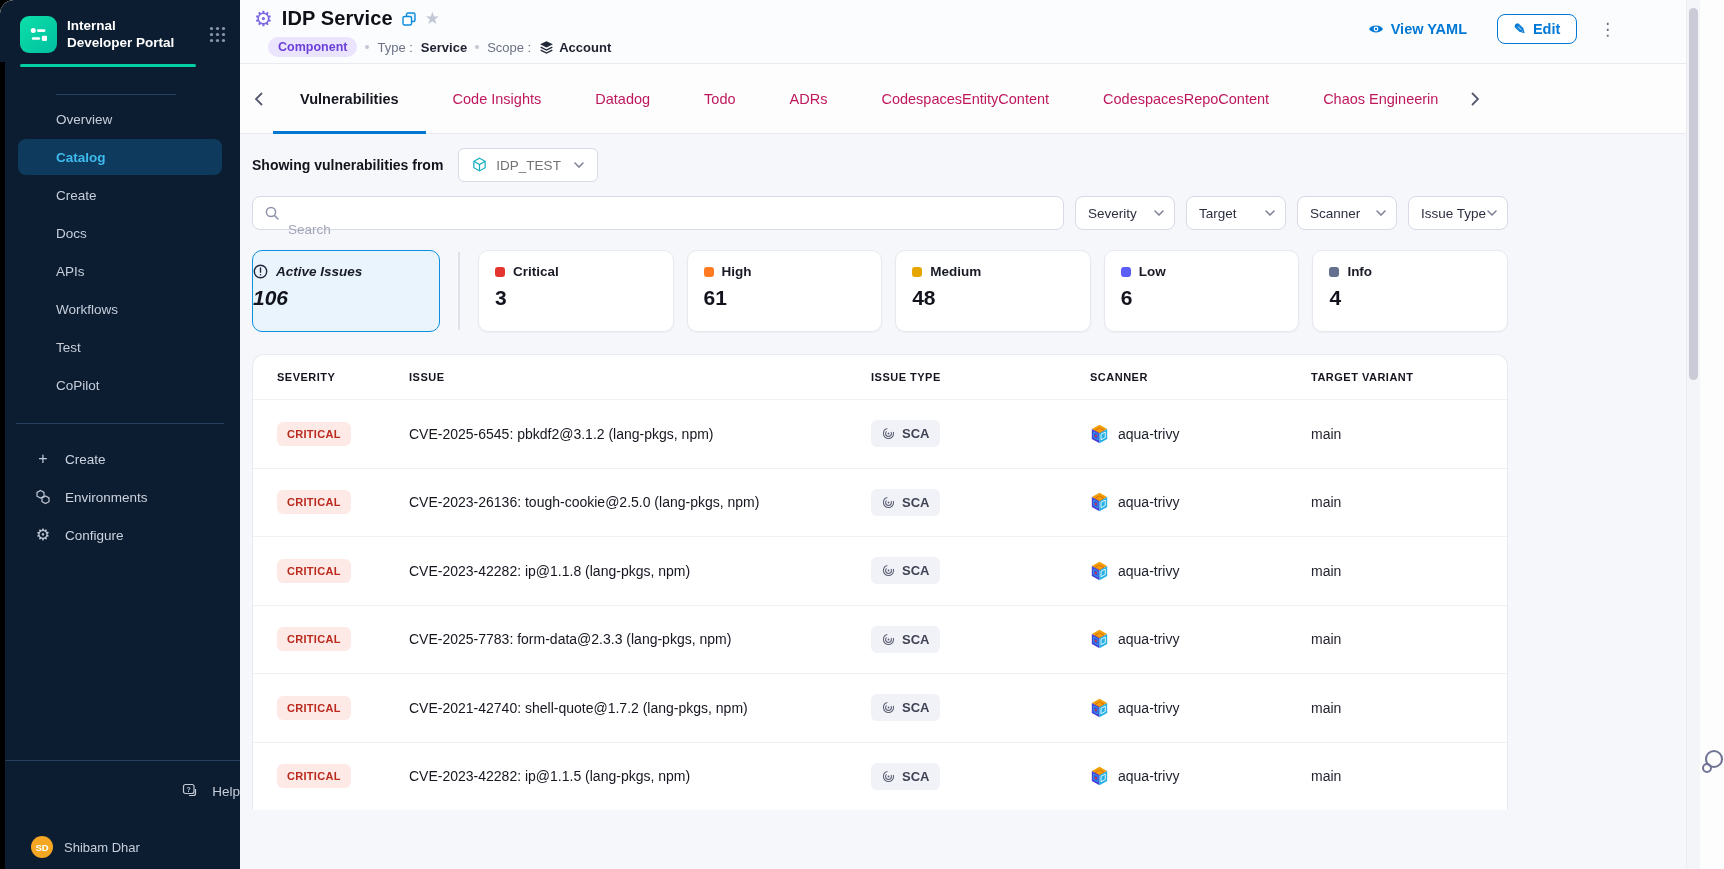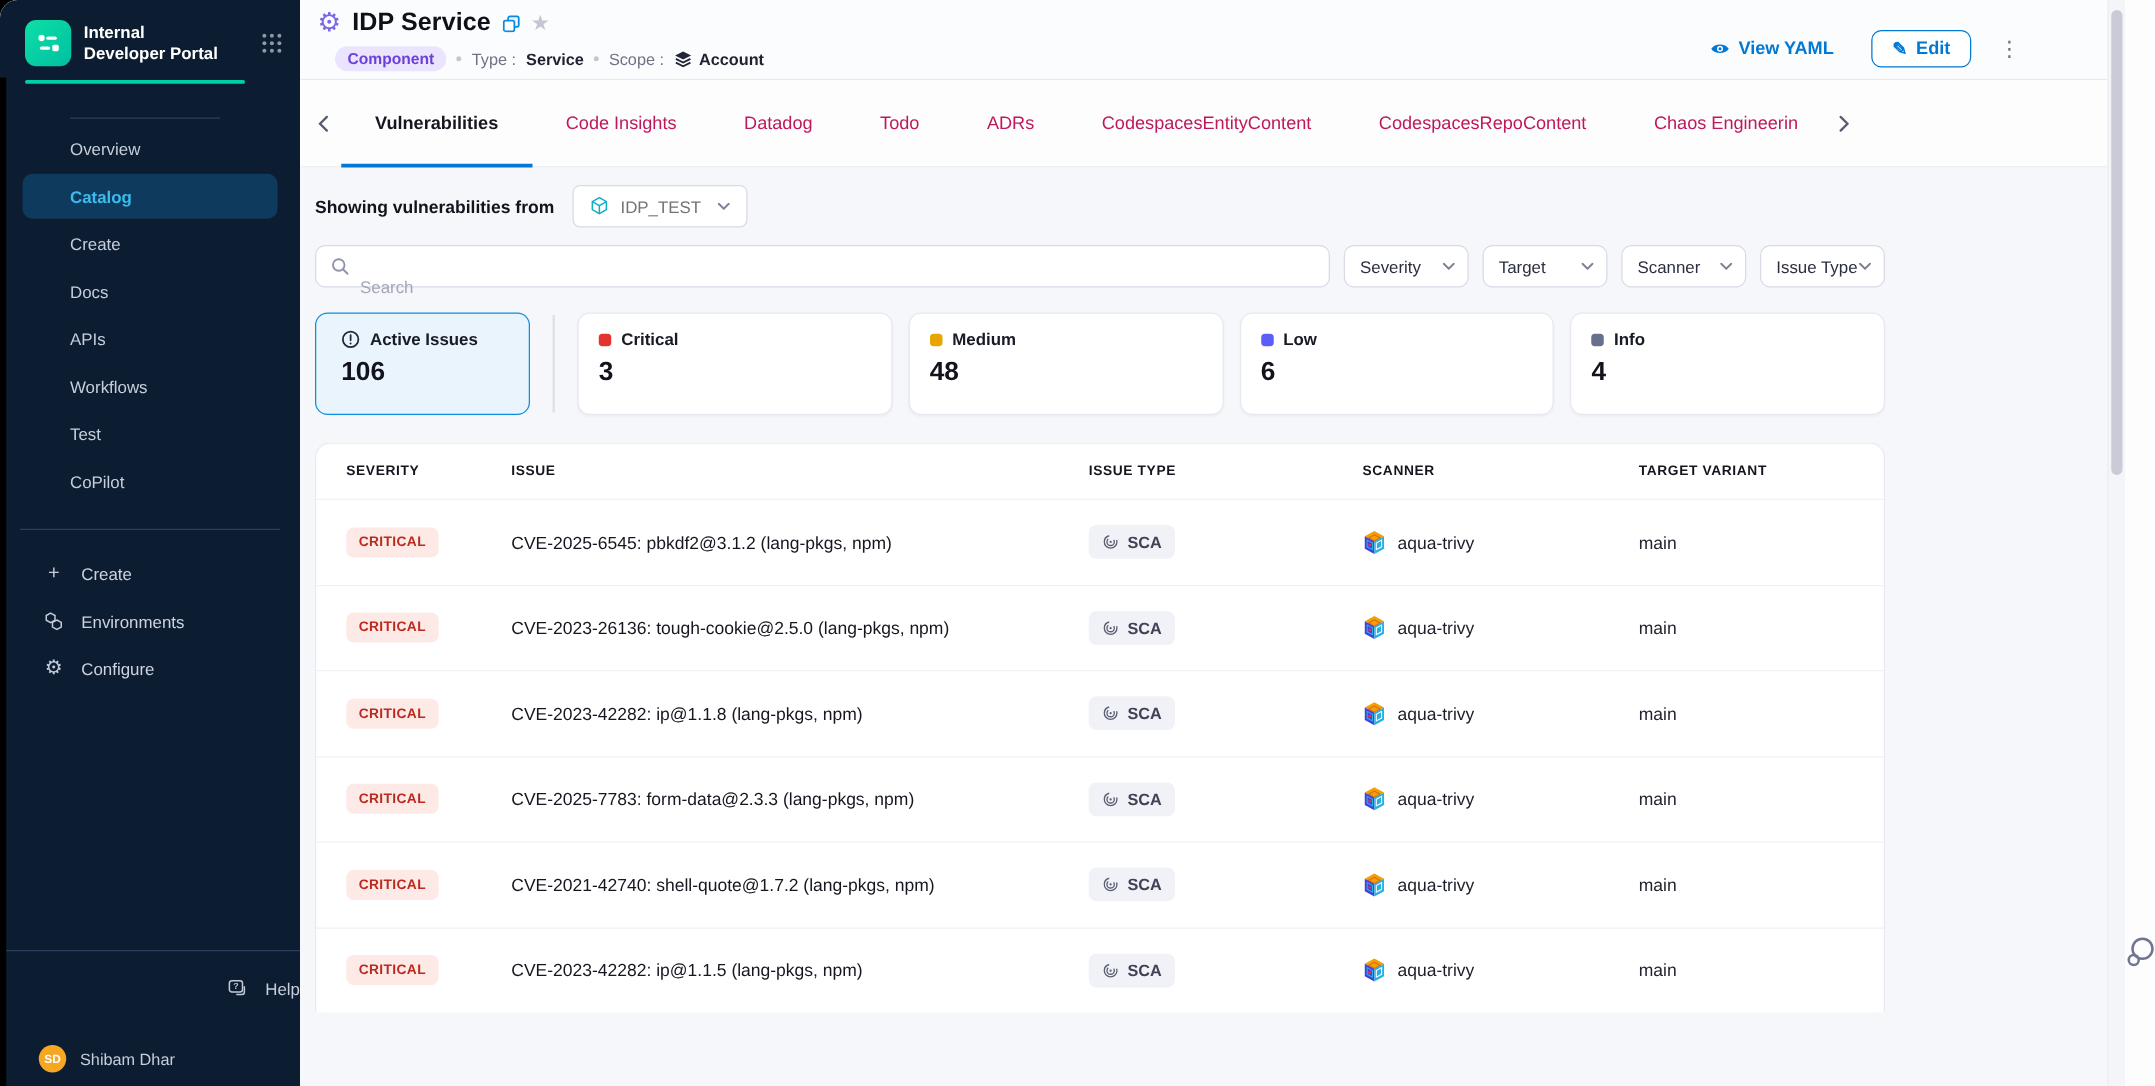--- a/index.html
+++ b/index.html
@@ -37,21 +37,21 @@
   .title-row { position:absolute; left:14px; top:7px; display:flex; align-items:center; gap:9px; }
   .hdr-gear { font-size:21px; color:#7a68e6; line-height:1; }
   .page-title { font-size:20px; font-weight:700; color:#0f1018; letter-spacing:.1px; }
   .copy-icon, .star-icon { cursor:pointer; }
   .star-icon { font-size:17px; color:#c3c7d4; line-height:1; }
   .meta-row { position:absolute; left:28px; top:37px; display:flex; align-items:center; gap:8px; font-size:13px; color:#6d7385; }
   .kind-badge { height:20px; border-radius:10px; background:#ebe4ff; color:#6b40d8; font-size:12.5px; font-weight:600; display:flex; align-items:center; padding:0 10px; }
   .meta-dot { width:4px; height:4px; border-radius:50%; background:#c3c7d4; }
   .meta-val { color:#1d2130; font-weight:700; }
   .scope-wrap { display:flex; align-items:center; gap:5px; }
-  .header-actions { position:absolute; right:70px; top:24px; display:flex; align-items:center;justify-content:flex-end; }
+  .header-actions { position:absolute; right:70px; top:14px; display:flex; align-items:center;justify-content:flex-end; }
   .view-yaml { display:flex; align-items:center; gap:7px; color:#0278d5; font-size:14.5px; font-weight:700; cursor:pointer; }
   .edit-btn { margin-left:30px; width:80px; height:30px; border:1.5px solid #0278d5; border-radius:8px; background:#fff; color:#0278d5; font-size:14.5px; font-weight:700; display:flex; align-items:center; justify-content:center; gap:7px; cursor:pointer; }
   .kebab { margin-left:22px; font-size:17px; color:#6d7085; cursor:pointer; line-height:1; }
 
   .tabbar { height:70px; background:#fdfdfe; border-bottom:1px solid #eaecf2; display:flex; align-items:center; padding-left:14px; flex:0 0 auto; }
   .tabs-strip { display:flex; height:100%; margin-left:10px; }
   .tab { height:100%; display:flex; align-items:center; padding:0 27px; font-size:14.5px; color:#be185d; position:relative; cursor:pointer; white-space:nowrap; }
   .tab.active { color:#15161f; font-weight:700; }
   .tab.active::after { content:''; position:absolute; left:0; right:0; bottom:-1px; height:3px; background:#0278d5; }
   .tab-chevron { cursor:pointer; display:flex; align-items:center; }
@@ -66,21 +66,21 @@
   .source-select .chev { margin-left:4px; }
 
   .filter-row { margin-top:14px; display:flex; gap:11px; }
   .search-box { flex:1; height:34px; background:#fff; border:1px solid #d8dae6; border-radius:8px; display:flex; align-items:center; gap:9px; padding:0 12px; }
   .search-box input { border:none; outline:none; flex:1; font-size:13.5px; font-family:inherit; color:#2c2f40; background:transparent;margin-top:32px; }
   .search-box input::placeholder { color:#a2a6b7; }
   .filters-strip { display:flex; gap:11px; }
   .filter-select { width:100px; height:34px; background:#fff; border:1px solid #d8dae6; border-radius:8px; display:flex; align-items:center; justify-content:space-between; padding:0 10px 0 12px; font-size:13.5px; color:#2c2f40; cursor:pointer; }
 
   .stats-row { margin-top:20px; display:flex; align-items:stretch; gap:13px; height:82px; }
-  .active-card { width:172px; border:1.5px solid #0b8fe0; background:#e9f4fd; border-radius:10px; padding:13px 20px; cursor:pointer; flex:0 0 auto; }
+  .active-card { width:188px; border:1.5px solid #0b8fe0; background:#e9f4fd; border-radius:10px; padding:13px 0; cursor:pointer; flex:0 0 auto;font-style:italic; }
   .card-label-row { display:flex; align-items:center; gap:8px; font-size:13.5px; font-weight:600; color:#181a26; }
   .card-count { margin-top:7px; font-size:21px; font-weight:700; color:#12131c; }
   .stats-vdiv { width:2px; background:#dfe2ea; margin:2px 5px; flex:0 0 auto; }
   .sev-strip { display:flex; gap:13px; flex:1; }
   .sev-card { flex:1; background:#fff; border:1px solid #e7e9f0; border-radius:10px; padding:13px 16px; box-shadow:0 1px 2px rgba(16,24,40,.04); cursor:pointer; }
   .sev-dot { width:10px; height:10px; border-radius:3px; background:var(--dot,#999); flex:0 0 auto; }
 
   .vuln-table { margin-top:22px; width:1256px; flex:1; background:#fff; border:1px solid #e8eaf1; border-bottom:none; border-radius:12px 12px 0 0; overflow:hidden; }
   .thead, .trow { display:grid; grid-template-columns:132px 462px 219px 221px 1fr; align-items:center; padding-left:24px; }
   .thead { height:44px; font-size:11px; font-weight:700; letter-spacing:.5px; color:#14151f; }
@@ -361,20 +361,27 @@
 
           <div class="sev-card">
               <div class="card-label-row">
                 <span class="sev-dot" style="--dot: #e3342f;"></span>
                 <span>Critical</span>
               </div>
               <div class="card-count">3</div>
             </div>
               <div class="sev-card">
               <div class="card-label-row">
+                <span class="sev-dot" style="--dot: #ff7a21;"></span>
+                <span>High</span>
+              </div>
+              <div class="card-count">61</div>
+            </div>
+              <div class="sev-card">
+              <div class="card-label-row">
                 <span class="sev-dot" style="--dot: #e7a500;"></span>
                 <span>Medium</span>
               </div>
               <div class="card-count">48</div>
             </div>
               <div class="sev-card">
               <div class="card-label-row">
                 <span class="sev-dot" style="--dot: #5d5df7;"></span>
                 <span>Low</span>
               </div>

